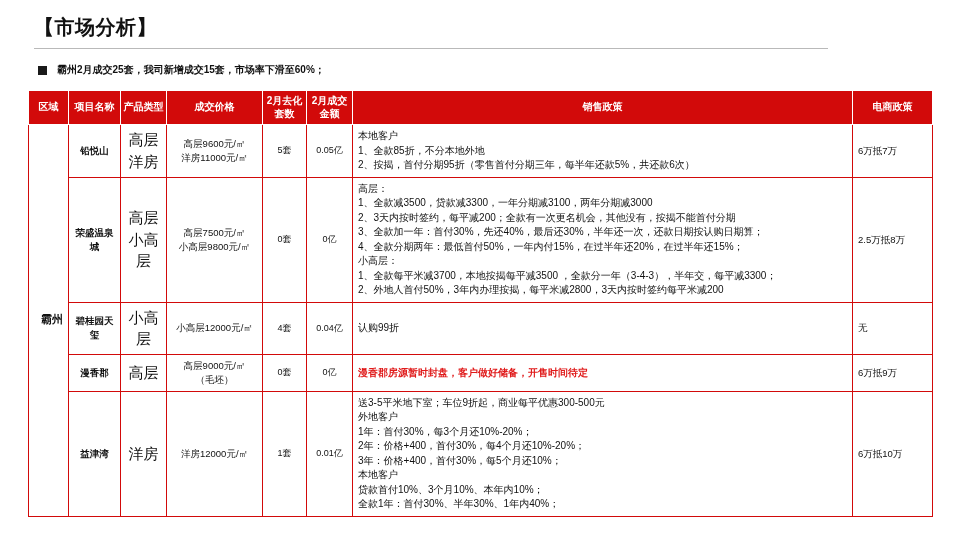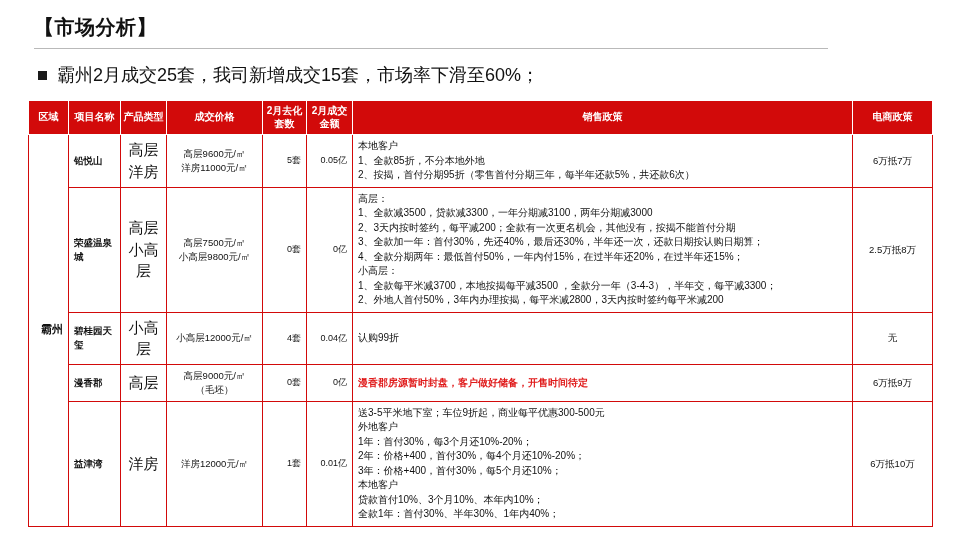--- a/index.html
+++ b/index.html
@@ -45,22 +45,22 @@
     align-items: center;
   }
   .bullet-mark {
     width: 9px;
     height: 9px;
     background: #1a1a1a;
     margin-right: 10px;
     flex: none;
   }
   .bullet-text {
-    font-size: 18px;
-    font-weight: normal;
+    font-size: 10px;
+    font-weight: bold;
     color: #111;
   }
   table.market {
     margin-top: 13px;
     width: 904px;
     border-collapse: collapse;
     table-layout: fixed;
     font-size: 9px;
   }
   table.market th {
@@ -81,41 +81,41 @@
     line-height: 1.45;
     color: #111;
   }
   td.region {
     text-align: right;
     font-weight: bold;
     font-size: 11px;
     width: 40px;
   }
   td.c-center {
-    text-align: right;
+    text-align: center;
   }
   td.project {
+    text-align: center;
     font-size: 9.5px;
     font-weight: bold;
     margin-top: 39px;
   }
   td.ptype {
     text-align: center;
     font-size: 15px;
   }
   td.price {
     text-align: center;
     font-size: 9.5px;
   }
   td.policy {
     text-align: left;
     font-size: 10px;
   }
   td.ecom {
-    text-align: center;
     font-size: 9.5px;
   }
   .red-text {
     color: #e01b1b;
     font-weight: bold;
   }
 </style>
 </head>
 <body>
 

